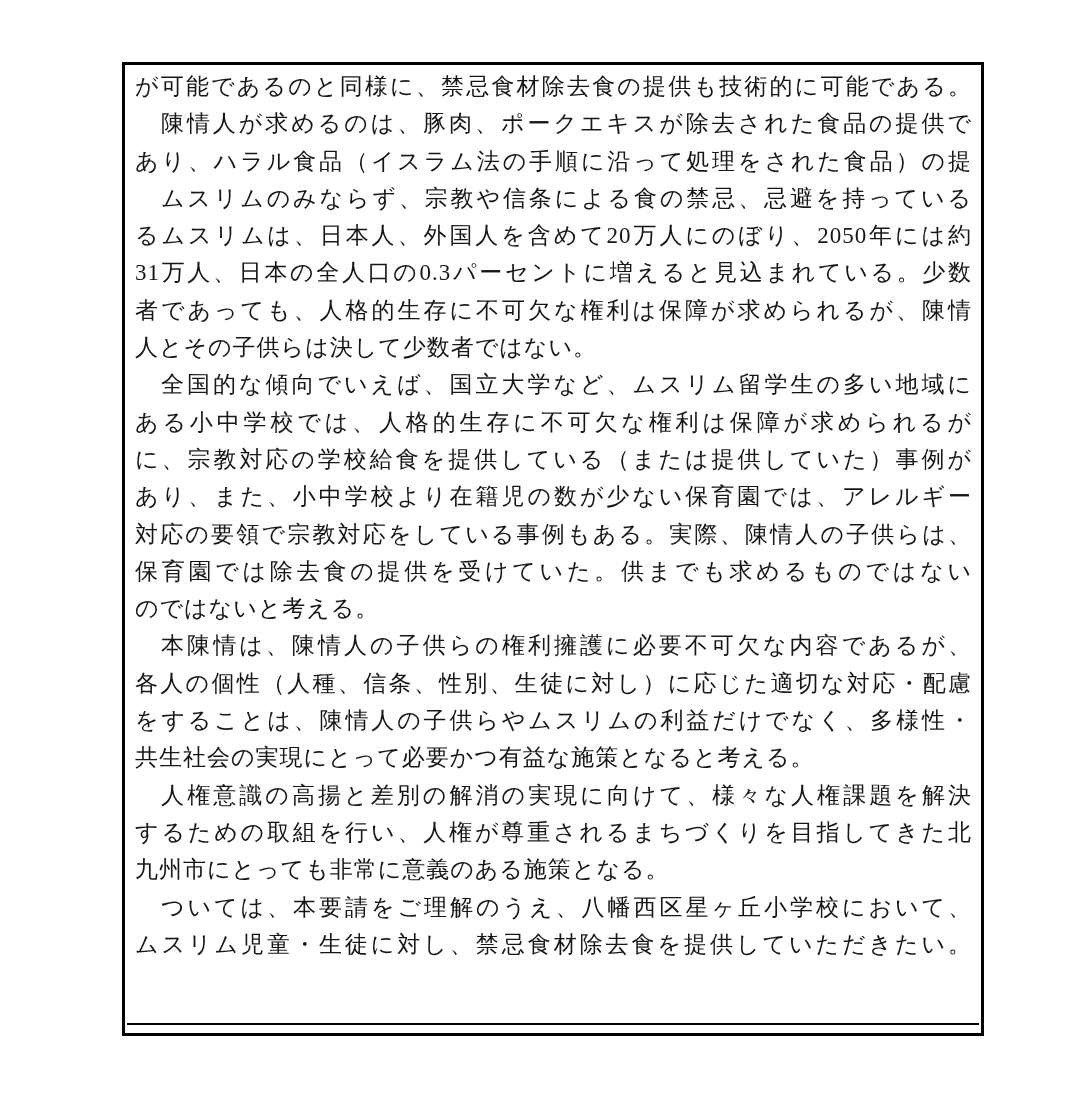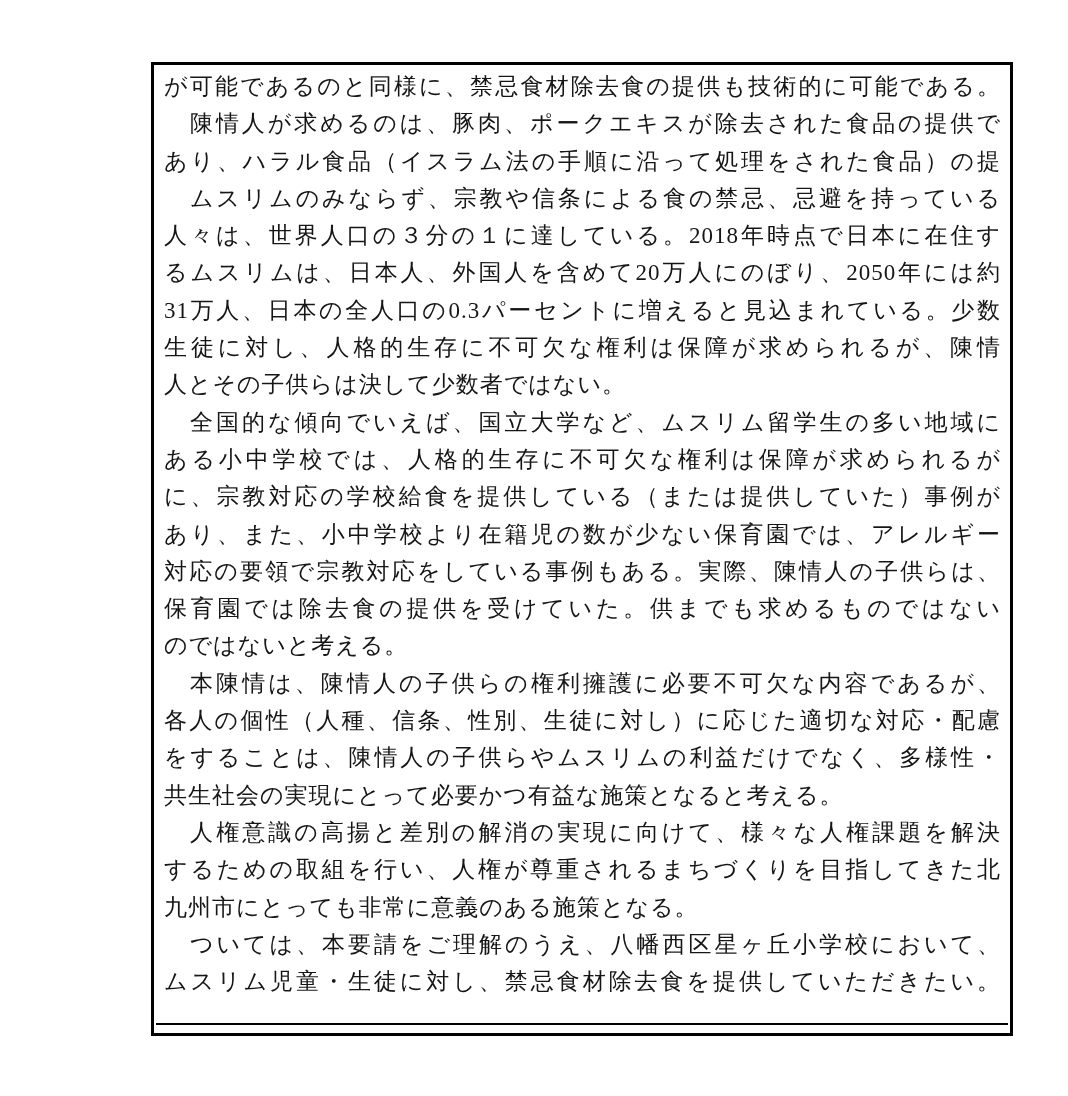--- a/index.html
+++ b/index.html
@@ -17,21 +17,20 @@
   .doc-frame {
     position: absolute;
     left: 122px;
     top: 62px;
     width: 862px;
     height: 974px;
     border: 3px solid #000000;
     box-sizing: border-box;
     background: #ffffff;
     overflow: hidden;
-    margin-left: 29px;
   }
   .doc-text {
     padding: 3px 9px 0 10px;
   }
   .line {
     font-size: 23px;
     line-height: 37.3px;
     height: 37.3px;
     letter-spacing: 1px;
     color: #161616;
@@ -54,24 +53,23 @@
 </style>
 </head>
 <body>
 
 <div class="doc-frame">
   <div class="doc-text">
       <div class="line fill">が可能であるのと同様に、禁忌食材除去食の提供も技術的に可能である。</div>
       <div class="line fill">　陳情人が求めるのは、豚肉、ポークエキスが除去された食品の提供で</div>
       <div class="line fill">あり、ハラル食品（イスラム法の手順に沿って処理をされた食品）の提</div>
       <div class="line fill">　ムスリムのみならず、宗教や信条による食の禁忌、忌避を持っている</div>
-      <div class="line fill">人々は、世界人口の３分の１に達している。2018年時点で日本に在住す</div>
       <div class="line fill">るムスリムは、日本人、外国人を含めて20万人にのぼり、2050年には約</div>
       <div class="line fill">31万人、日本の全人口の0.3パーセントに増えると見込まれている。少数</div>
-      <div class="line fill">生徒に対し、人格的生存に不可欠な権利は保障が求められるが、陳情</div>
+      <div class="line fill">者であっても、人格的生存に不可欠な権利は保障が求められるが、陳情</div>
       <div class="line">人とその子供らは決して少数者ではない。</div>
       <div class="line fill">　全国的な傾向でいえば、国立大学など、ムスリム留学生の多い地域に</div>
       <div class="line fill">ある小中学校では、人格的生存に不可欠な権利は保障が求められるが</div>
       <div class="line fill">に、宗教対応の学校給食を提供している（または提供していた）事例が</div>
       <div class="line fill">あり、また、小中学校より在籍児の数が少ない保育園では、アレルギー</div>
       <div class="line fill">対応の要領で宗教対応をしている事例もある。実際、陳情人の子供らは、</div>
       <div class="line fill">保育園では除去食の提供を受けていた。供までも求めるものではない</div>
       <div class="line">のではないと考える。</div>
       <div class="line fill">　本陳情は、陳情人の子供らの権利擁護に必要不可欠な内容であるが、</div>
       <div class="line fill">各人の個性（人種、信条、性別、生徒に対し）に応じた適切な対応・配慮</div>

